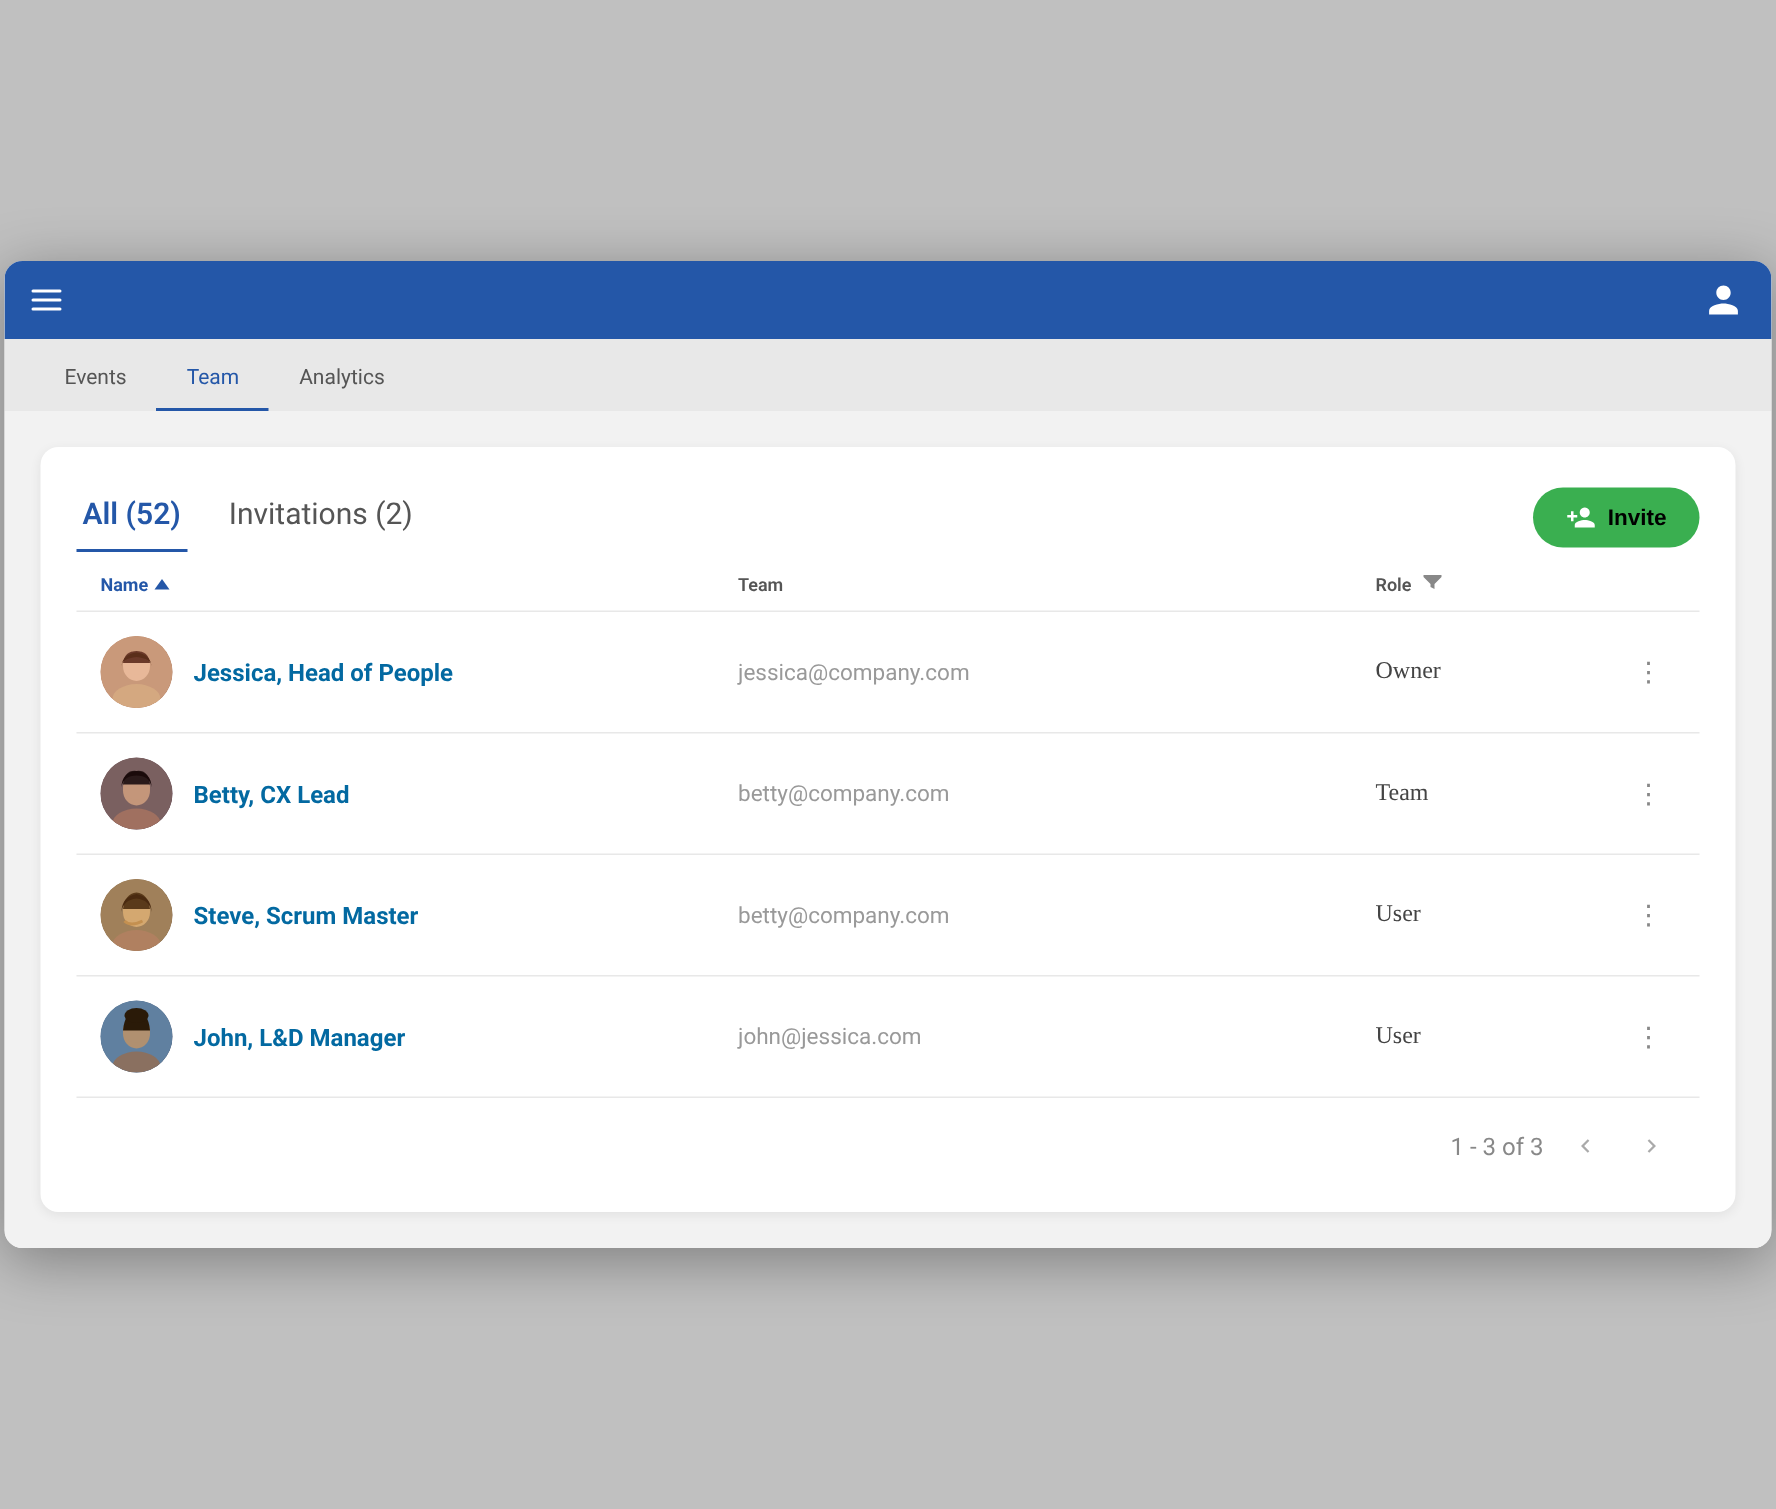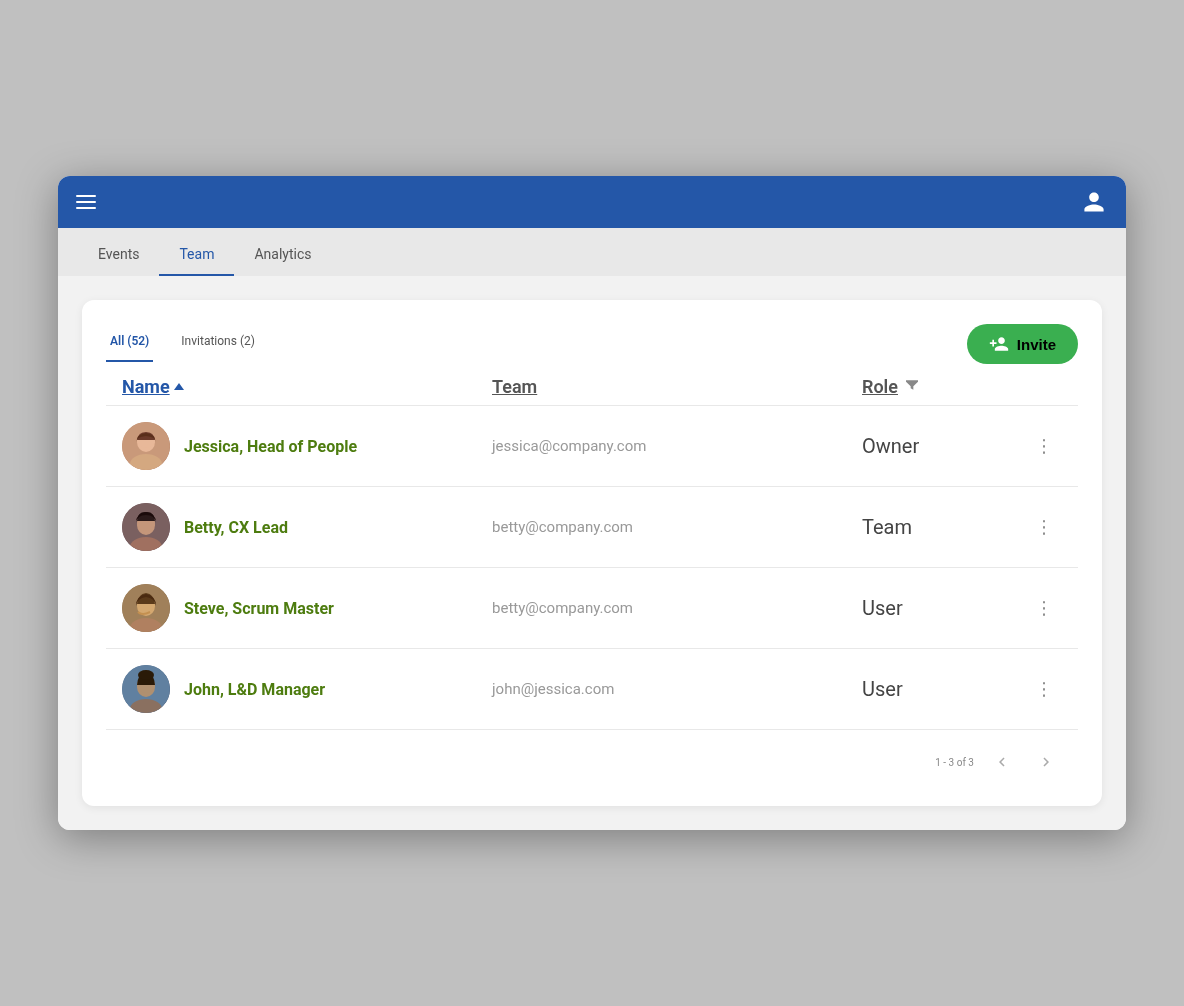--- a/index.html
+++ b/index.html
@@ -6,21 +6,21 @@
     body {
       background: #c0c0c0;
       font-family: -apple-system, BlinkMacSystemFont, 'Segoe UI', Roboto, sans-serif;
       width: 1184px;
       height: 1006px;
       display: flex;
       align-items: center;
       justify-content: center;
     }
     .app-window {
-      width: 1068px;
+      width: 1178px;
       background: #fff;
       border-radius: 12px;
       overflow: hidden;
       box-shadow: 0 8px 40px rgba(0,0,0,0.35);
     }
     .top-bar {
       background: #2457a8;
       height: 52px;
       display: flex;
       align-items: center;
@@ -88,21 +88,21 @@
       margin-bottom: 0;
     }
     .sub-tabs {
       display: flex;
       gap: 0;
       align-items: flex-end;
     }
     .sub-tab {
       padding: 8px 4px 12px 4px;
       margin-right: 24px;
-      font-size: 12px;
+      font-size: 20px;
       color: #555;
       cursor: pointer;
       border-bottom: 2px solid transparent;
       text-align: right;
     }
     .sub-tab.active {
       color: #2457a8;
       border-bottom: 2px solid #2457a8;
       font-weight: 600;
     }
@@ -122,27 +122,26 @@
     .invite-btn svg {
       fill: #fff;
     }
     .table-header {
       display: grid;
       grid-template-columns: 1fr 1fr 200px;
       padding: 12px 16px 8px 16px;
       align-items: center;
     }
     .table-header-cell {
-      font-size: 18px;
+      font-size: 12px;
       color: #2457a8;
       font-weight: 700;
       display: flex;
       align-items: center;
       gap: 0;
-      text-decoration: underline;
     }
     .table-header-cell.email,
     .table-header-cell.role {
       color: #555;
       font-weight: 600;
     }
     .table-row {
       display: grid;
       grid-template-columns: 1fr 1fr 200px;
       padding: 16px 16px;
@@ -165,34 +164,35 @@
       align-items: center;
       justify-content: center;
     }
     .avatar svg {
       width: 48px;
       height: 48px;
     }
     .member-name {
       font-size: 16px;
       font-weight: 700;
-      color: #4d7c0f;
+      color: #0369a1;
     }
     .email-cell {
       font-size: 15px;
       color: #999;
     }
     .role-cell {
       display: flex;
       align-items: center;
       justify-content: space-between;
     }
     .role-label {
-      font-size: 20px;
+      font-size: 16px;
       color: #444;
+      font-family: Liberation Serif, serif;
     }
     .more-btn {
       background: none;
       border: none;
       cursor: pointer;
       padding: 4px 8px;
       color: #888;
       font-size: 18px;
       line-height: 1;
       letter-spacing: 1px;
@@ -213,21 +213,21 @@
     }
     .pagination {
       display: flex;
       align-items: center;
       justify-content: flex-end;
       padding: 16px 16px 4px 16px;
       gap: 12px;
       border-top: 1px solid #e8e8e8;
     }
     .pagination-text {
-      font-size: 10px;
+      font-size: 16px;
       color: #888;
     }
     .pagination-btn {
       background: none;
       border: none;
       cursor: pointer;
       color: #aaa;
       font-size: 18px;
       width: 32px;
       height: 32px;

